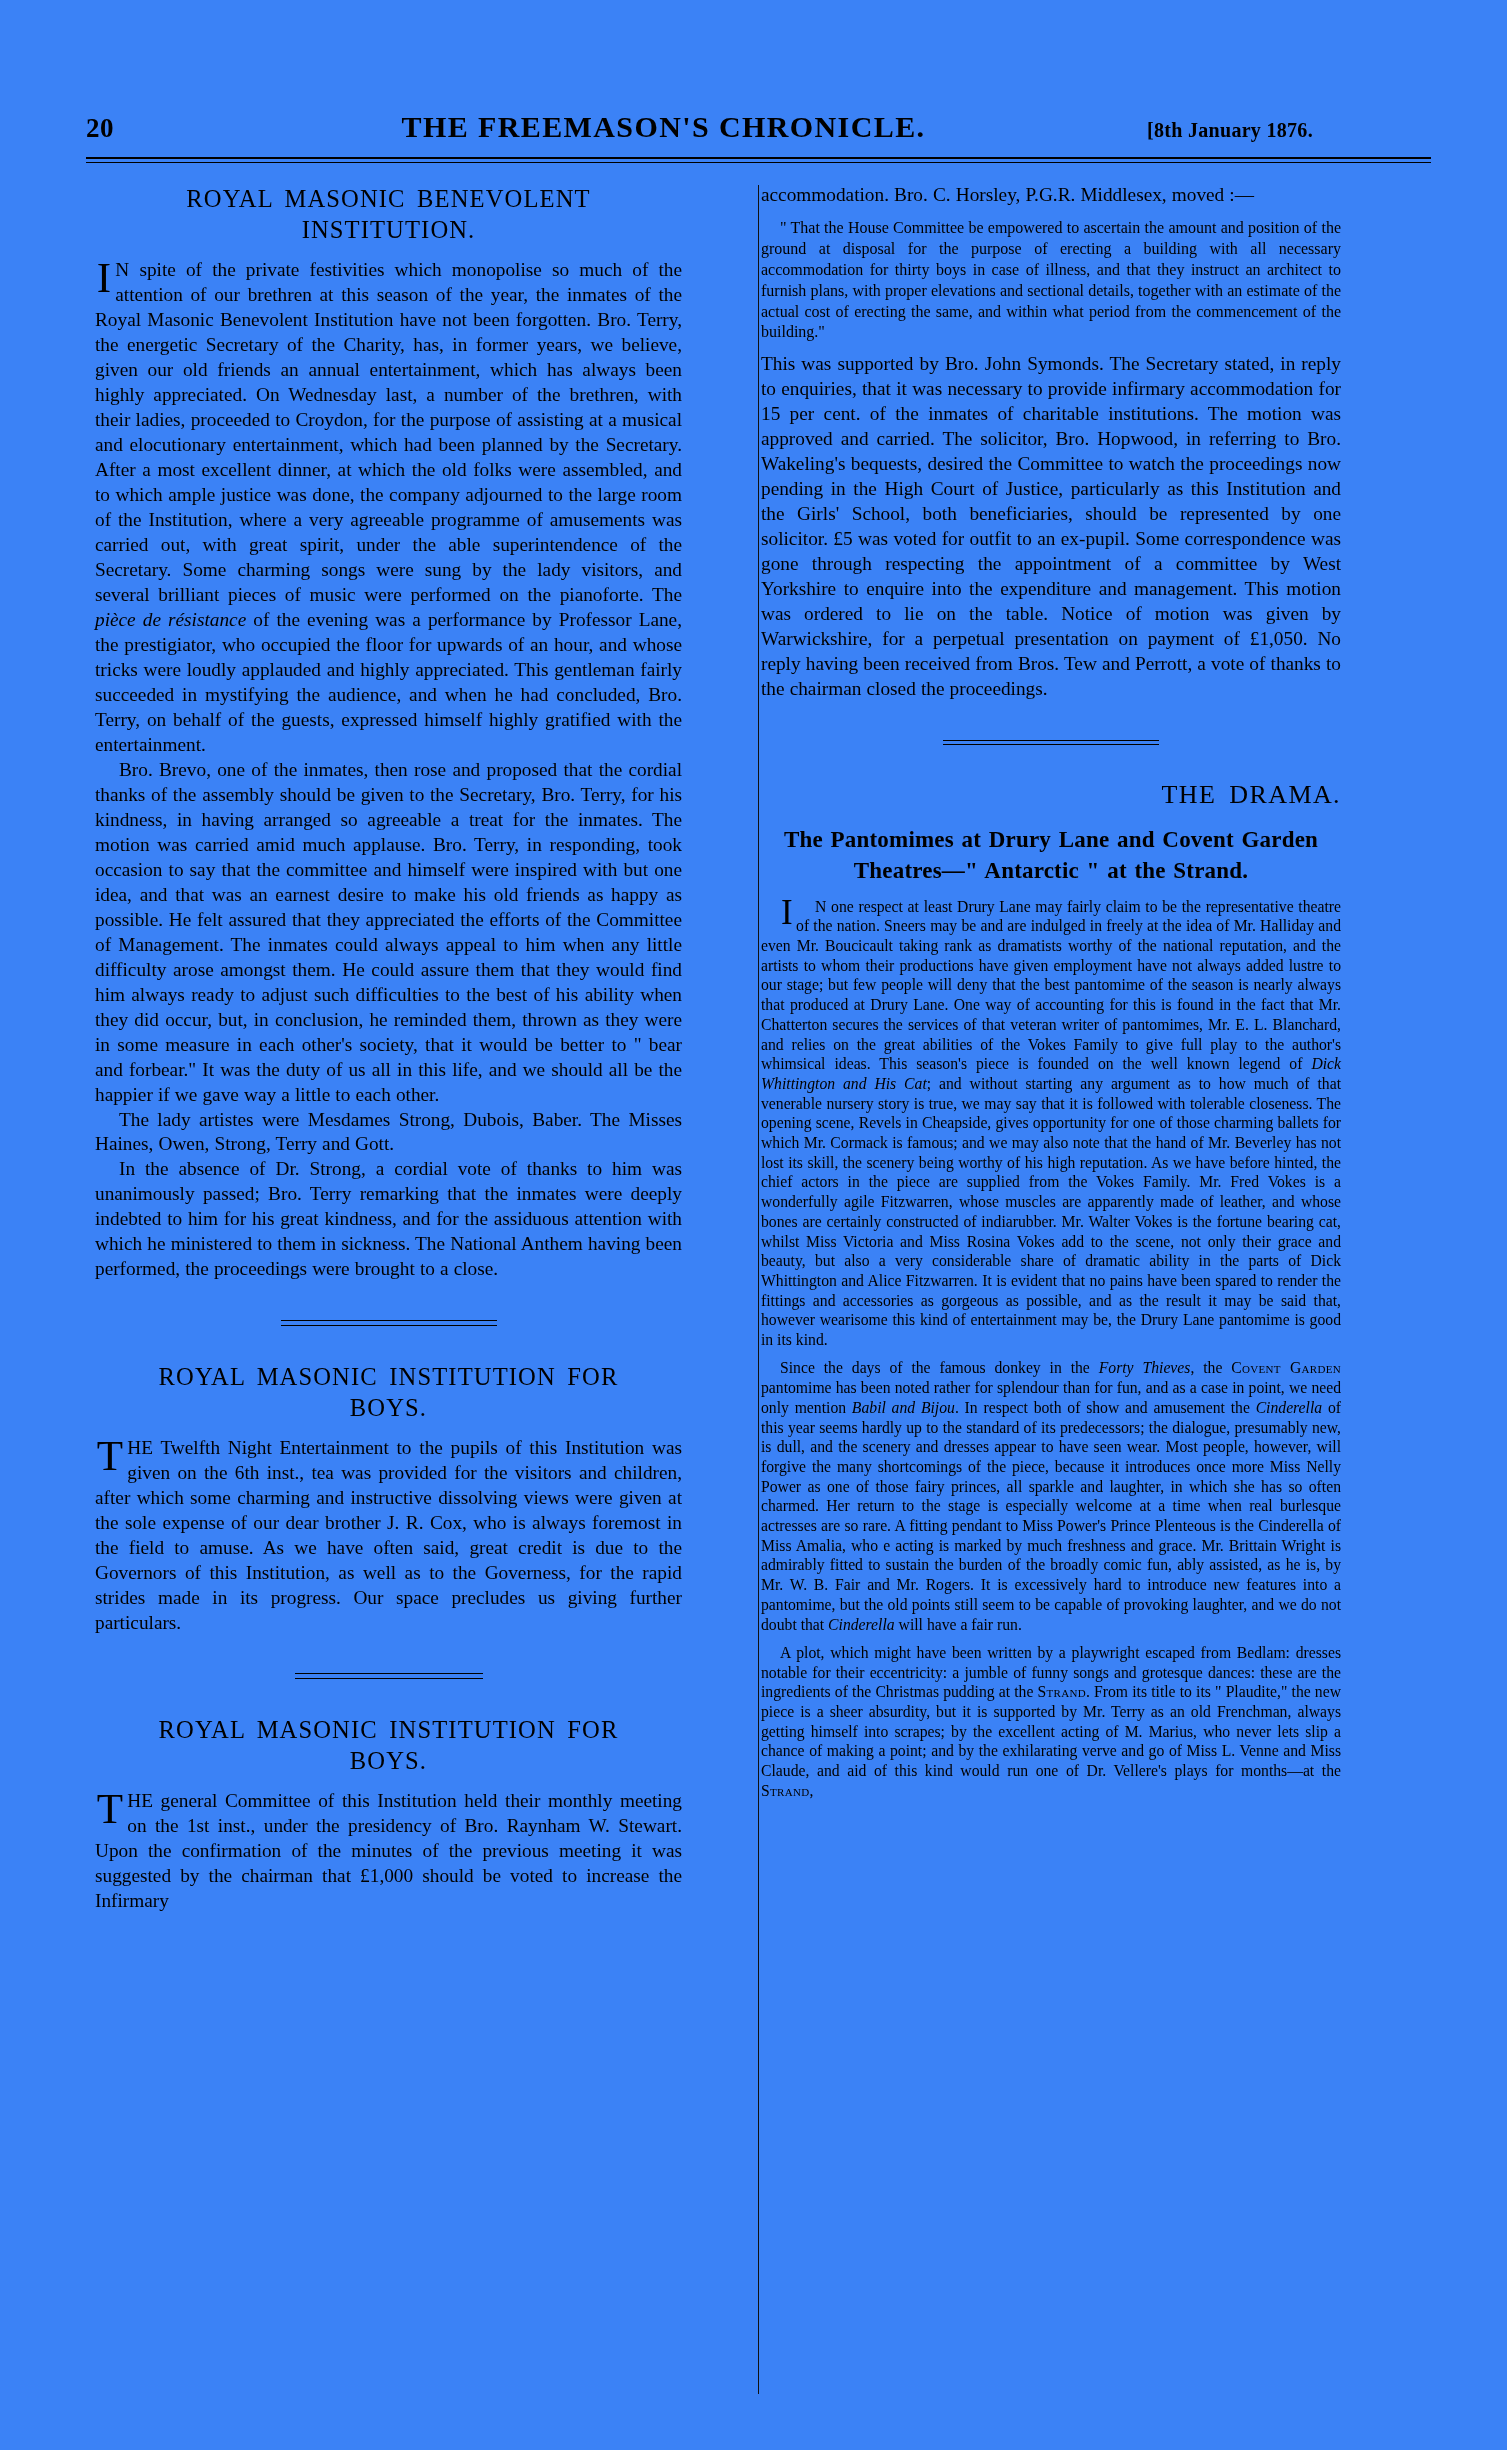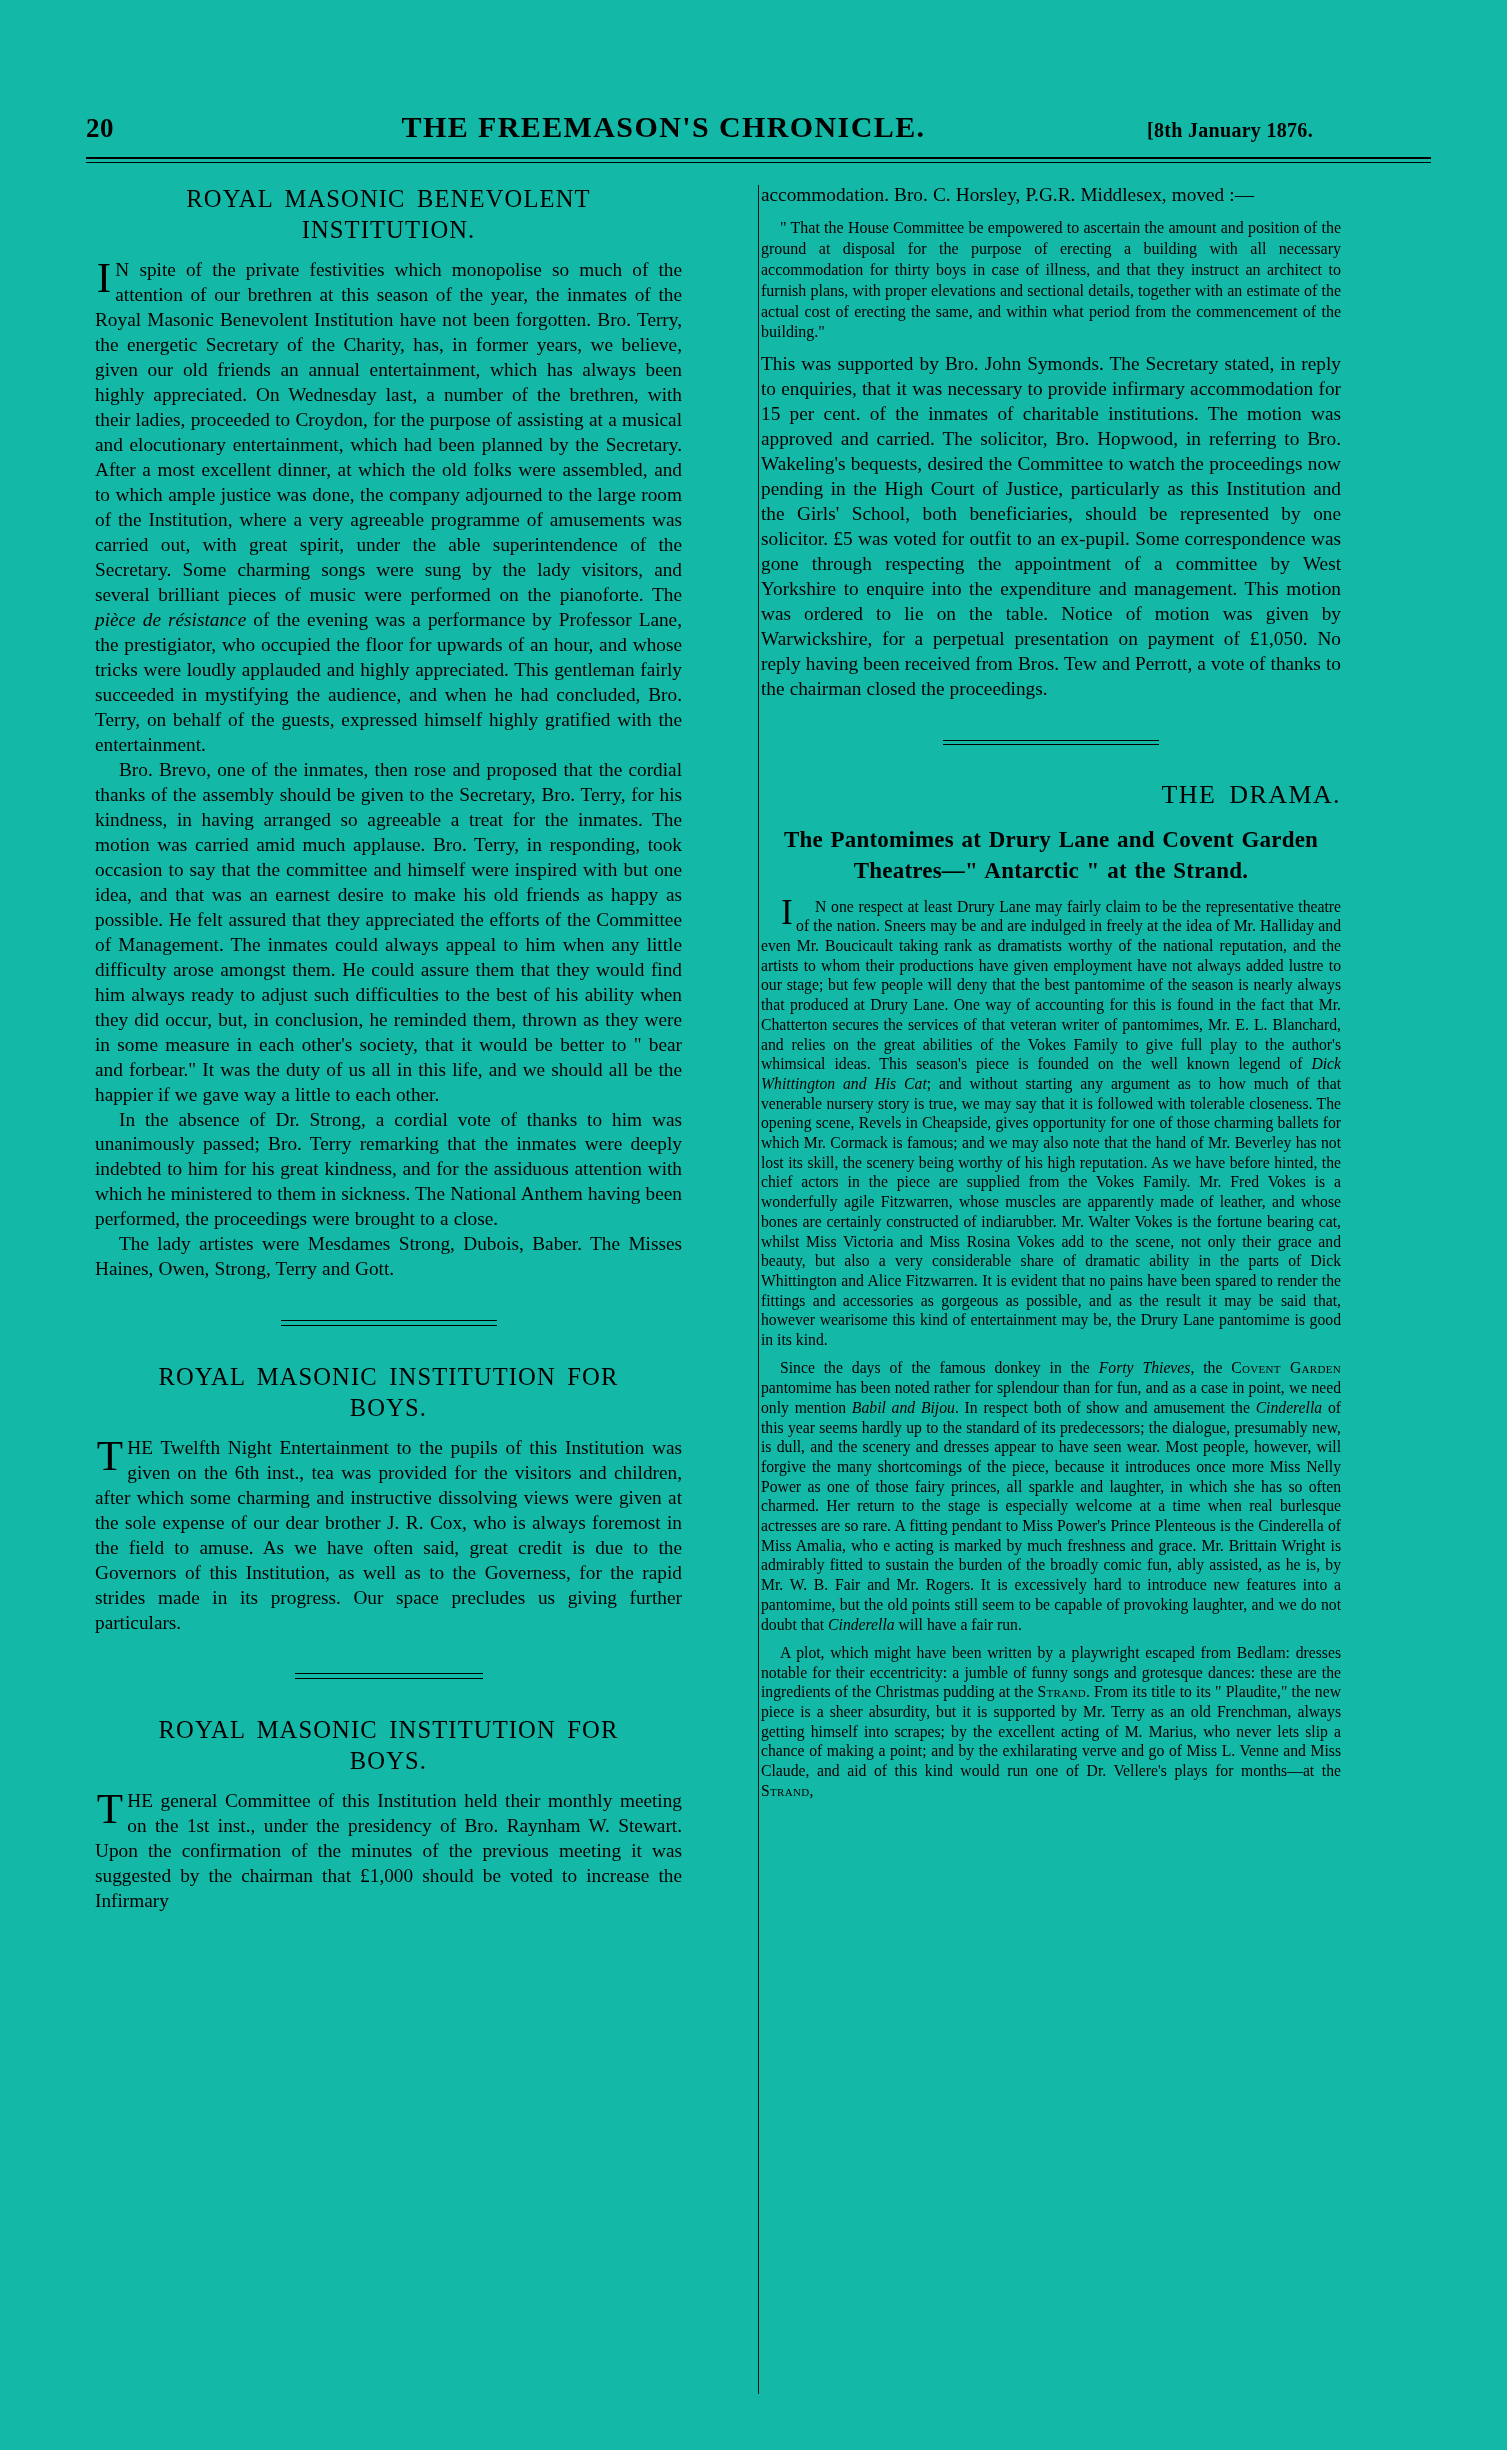--- a/index.html
+++ b/index.html
@@ -13,21 +13,21 @@
     font-family: "Liberation Serif", "DejaVu Serif", serif;
     color: #000;
     position: relative;
     overflow: hidden;
   }
   .page {
     position: absolute;
     left: 0; top: 0;
     width: 1508px;
     height: 2450px;
-    background: #14b8a6;
+    background: #3b82f6;
   }
 
   
   .masthead {
     position: absolute;
     left: 86px;
     top: 110px;
     width: 1346px;
     height: 45px;
     display: flex;
@@ -211,22 +211,22 @@
   <div class="col col-left">
 
     <div>
       <h2 class="sec-title">
         <span>ROYAL MASONIC BENEVOLENT</span><br>
         <span>INSTITUTION.</span>
       </h2>
       <div class="gap-s"></div>
       <p class="body dropcap"><span class="dc">I</span><span>N spite of the private festivities which monopolise so much of the attention of our brethren at this season of the year, the inmates of the Royal Masonic Benevolent Institution have not been forgotten. Bro. Terry, the energetic Secretary of the Charity, has, in former years, we believe, given our old friends an annual entertainment, which has always been highly appreciated. On Wednesday last, a number of the brethren, with their ladies, proceeded to Croydon, for the purpose of assisting at a musical and elocutionary entertainment, which had been planned by the Secretary. After a most excellent dinner, at which the old folks were assembled, and to which ample justice was done, the company adjourned to the large room of the Institution, where a very agreeable programme of amusements was carried out, with great spirit, under the able superintendence of the Secretary. Some charming songs were sung by the lady visitors, and several brilliant pieces of music were performed on the pianoforte. The </span><i>pièce de résistance</i><span> of the evening was a performance by Professor Lane, the prestigiator, who occupied the floor for upwards of an hour, and whose tricks were loudly applauded and highly appreciated. This gentleman fairly succeeded in mystifying the audience, and when he had concluded, Bro. Terry, on behalf of the guests, expressed himself highly gratified with the entertainment.</span></p>
       <p class="body">Bro. Brevo, one of the inmates, then rose and proposed that the cordial thanks of the assembly should be given to the Secretary, Bro. Terry, for his kindness, in having arranged so agreeable a treat for the inmates. The motion was carried amid much applause. Bro. Terry, in responding, took occasion to say that the committee and himself were inspired with but one idea, and that was an earnest desire to make his old friends as happy as possible. He felt assured that they appreciated the efforts of the Committee of Management. The inmates could always appeal to him when any little difficulty arose amongst them. He could assure them that they would find him always ready to adjust such difficulties to the best of his ability when they did occur, but, in conclusion, he reminded them, thrown as they were in some measure in each other's society, that it would be better to " bear and forbear." It was the duty of us all in this life, and we should all be the happier if we gave way a little to each other.</p>
+      <p class="body">The lady artistes were Mesdames Strong, Dubois, Baber. The Misses Haines, Owen, Strong, Terry and Gott.</p>
       <p class="body">In the absence of Dr. Strong, a cordial vote of thanks to him was unanimously passed; Bro. Terry remarking that the inmates were deeply indebted to him for his great kindness, and for the assiduous attention with which he ministered to them in sickness. The National Anthem having been performed, the proceedings were brought to a close.</p>
-      <p class="body">The lady artistes were Mesdames Strong, Dubois, Baber. The Misses Haines, Owen, Strong, Terry and Gott.</p>
     </div>
 
     <div class="divider"></div>
 
     <div>
       <h2 class="sec-title">
         <span>ROYAL MASONIC INSTITUTION FOR</span><br>
         <span>BOYS.</span>
       </h2>
       <div class="gap-s"></div>

